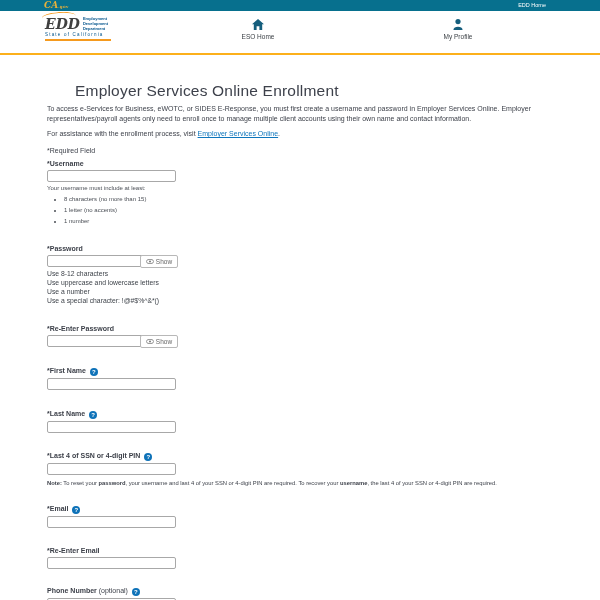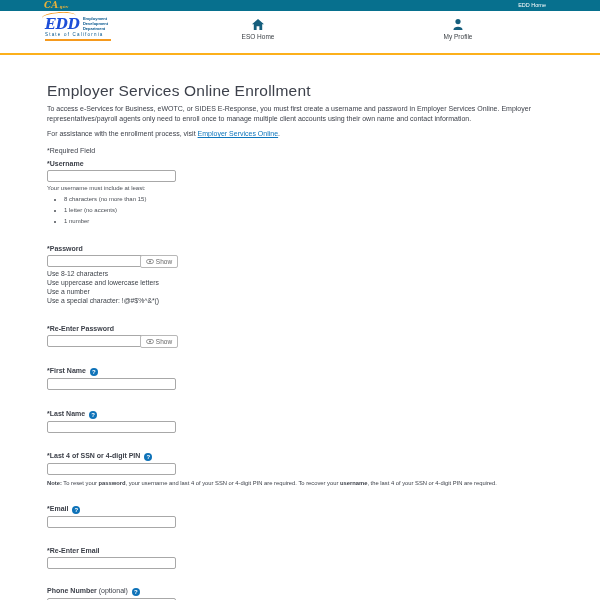--- a/index.html
+++ b/index.html
@@ -24,41 +24,41 @@
 
   
   .header {
     position:absolute; top:11px; left:0; right:0; height:44px; background:#fff;
     border-bottom:2.5px solid #fcb01b; z-index:4;
   }
   .edd-logo { position:absolute; left:45px; top:5px; width:70px; cursor:pointer; }
   .edd-logo-row { display:flex; align-items:flex-end; position:relative; }
   .edd-acronym {
     font-family:"DejaVu Serif", serif; font-style:italic; font-weight:bold;
-    font-size:14px; line-height:14px; color:#1d4ed8;
+    font-size:14px; line-height:14px; color:#404040;
   }
   .edd-swoosh {
     position:absolute; left:-3px; top:-4px; width:34px; height:10px;
     border-top:1.6px solid #f59a1e; border-radius:50%; transform:rotate(-4deg);
   }
   .edd-dept { margin-left:3px; font-size:4px; line-height:5px; font-weight:bold; color:#00538b; }
   .edd-tagline {
     margin-top:1px; font-size:4.5px; letter-spacing:1.2px; color:#00538b;
     border-bottom:2px solid #f59a1e; padding-bottom:1.5px; width:66px; white-space:nowrap;
   }
 
   .nav-item { position:absolute; top:8px; width:90px; text-align:center; cursor:pointer; }
   .nav-item svg { display:block; margin:0 auto 3px; }
   .nav-label { font-size:6.5px; color:#3a3f44; }
   .nav-eso { left:213px; }
   .nav-profile { left:413px; }
 
   
   .main { position:absolute; top:57px; left:0; right:0; bottom:0; padding:0 47px; }
-  .page-title { margin-top:25px; font-size:15.5px; font-weight:normal; color:#3d414b; letter-spacing:0.2px; line-height:18px; }
+  .page-title { margin-top:25px; font-size:15.5px; font-weight:normal; color:#3d414b; letter-spacing:0.2px; line-height:18px;margin-left:28px; }
   .intro { margin-top:4px; font-size:7px; line-height:9.5px; color:#3b3f48; max-width:506px; }
   .assist { margin-top:7px; font-size:7px; line-height:8px; }
   .assist a { color:#0e76bc; text-decoration:underline; cursor:pointer; }
   .required-note { margin-top:9px; font-size:7px; line-height:8px; }
 
   .group { }
   .field-label { display:block; font-size:7px; line-height:8px; font-weight:bold; color:#3b3f48; }
   .optional { font-weight:normal; }
   input.text {
     display:block; margin-top:2px; width:129px; height:12px;

